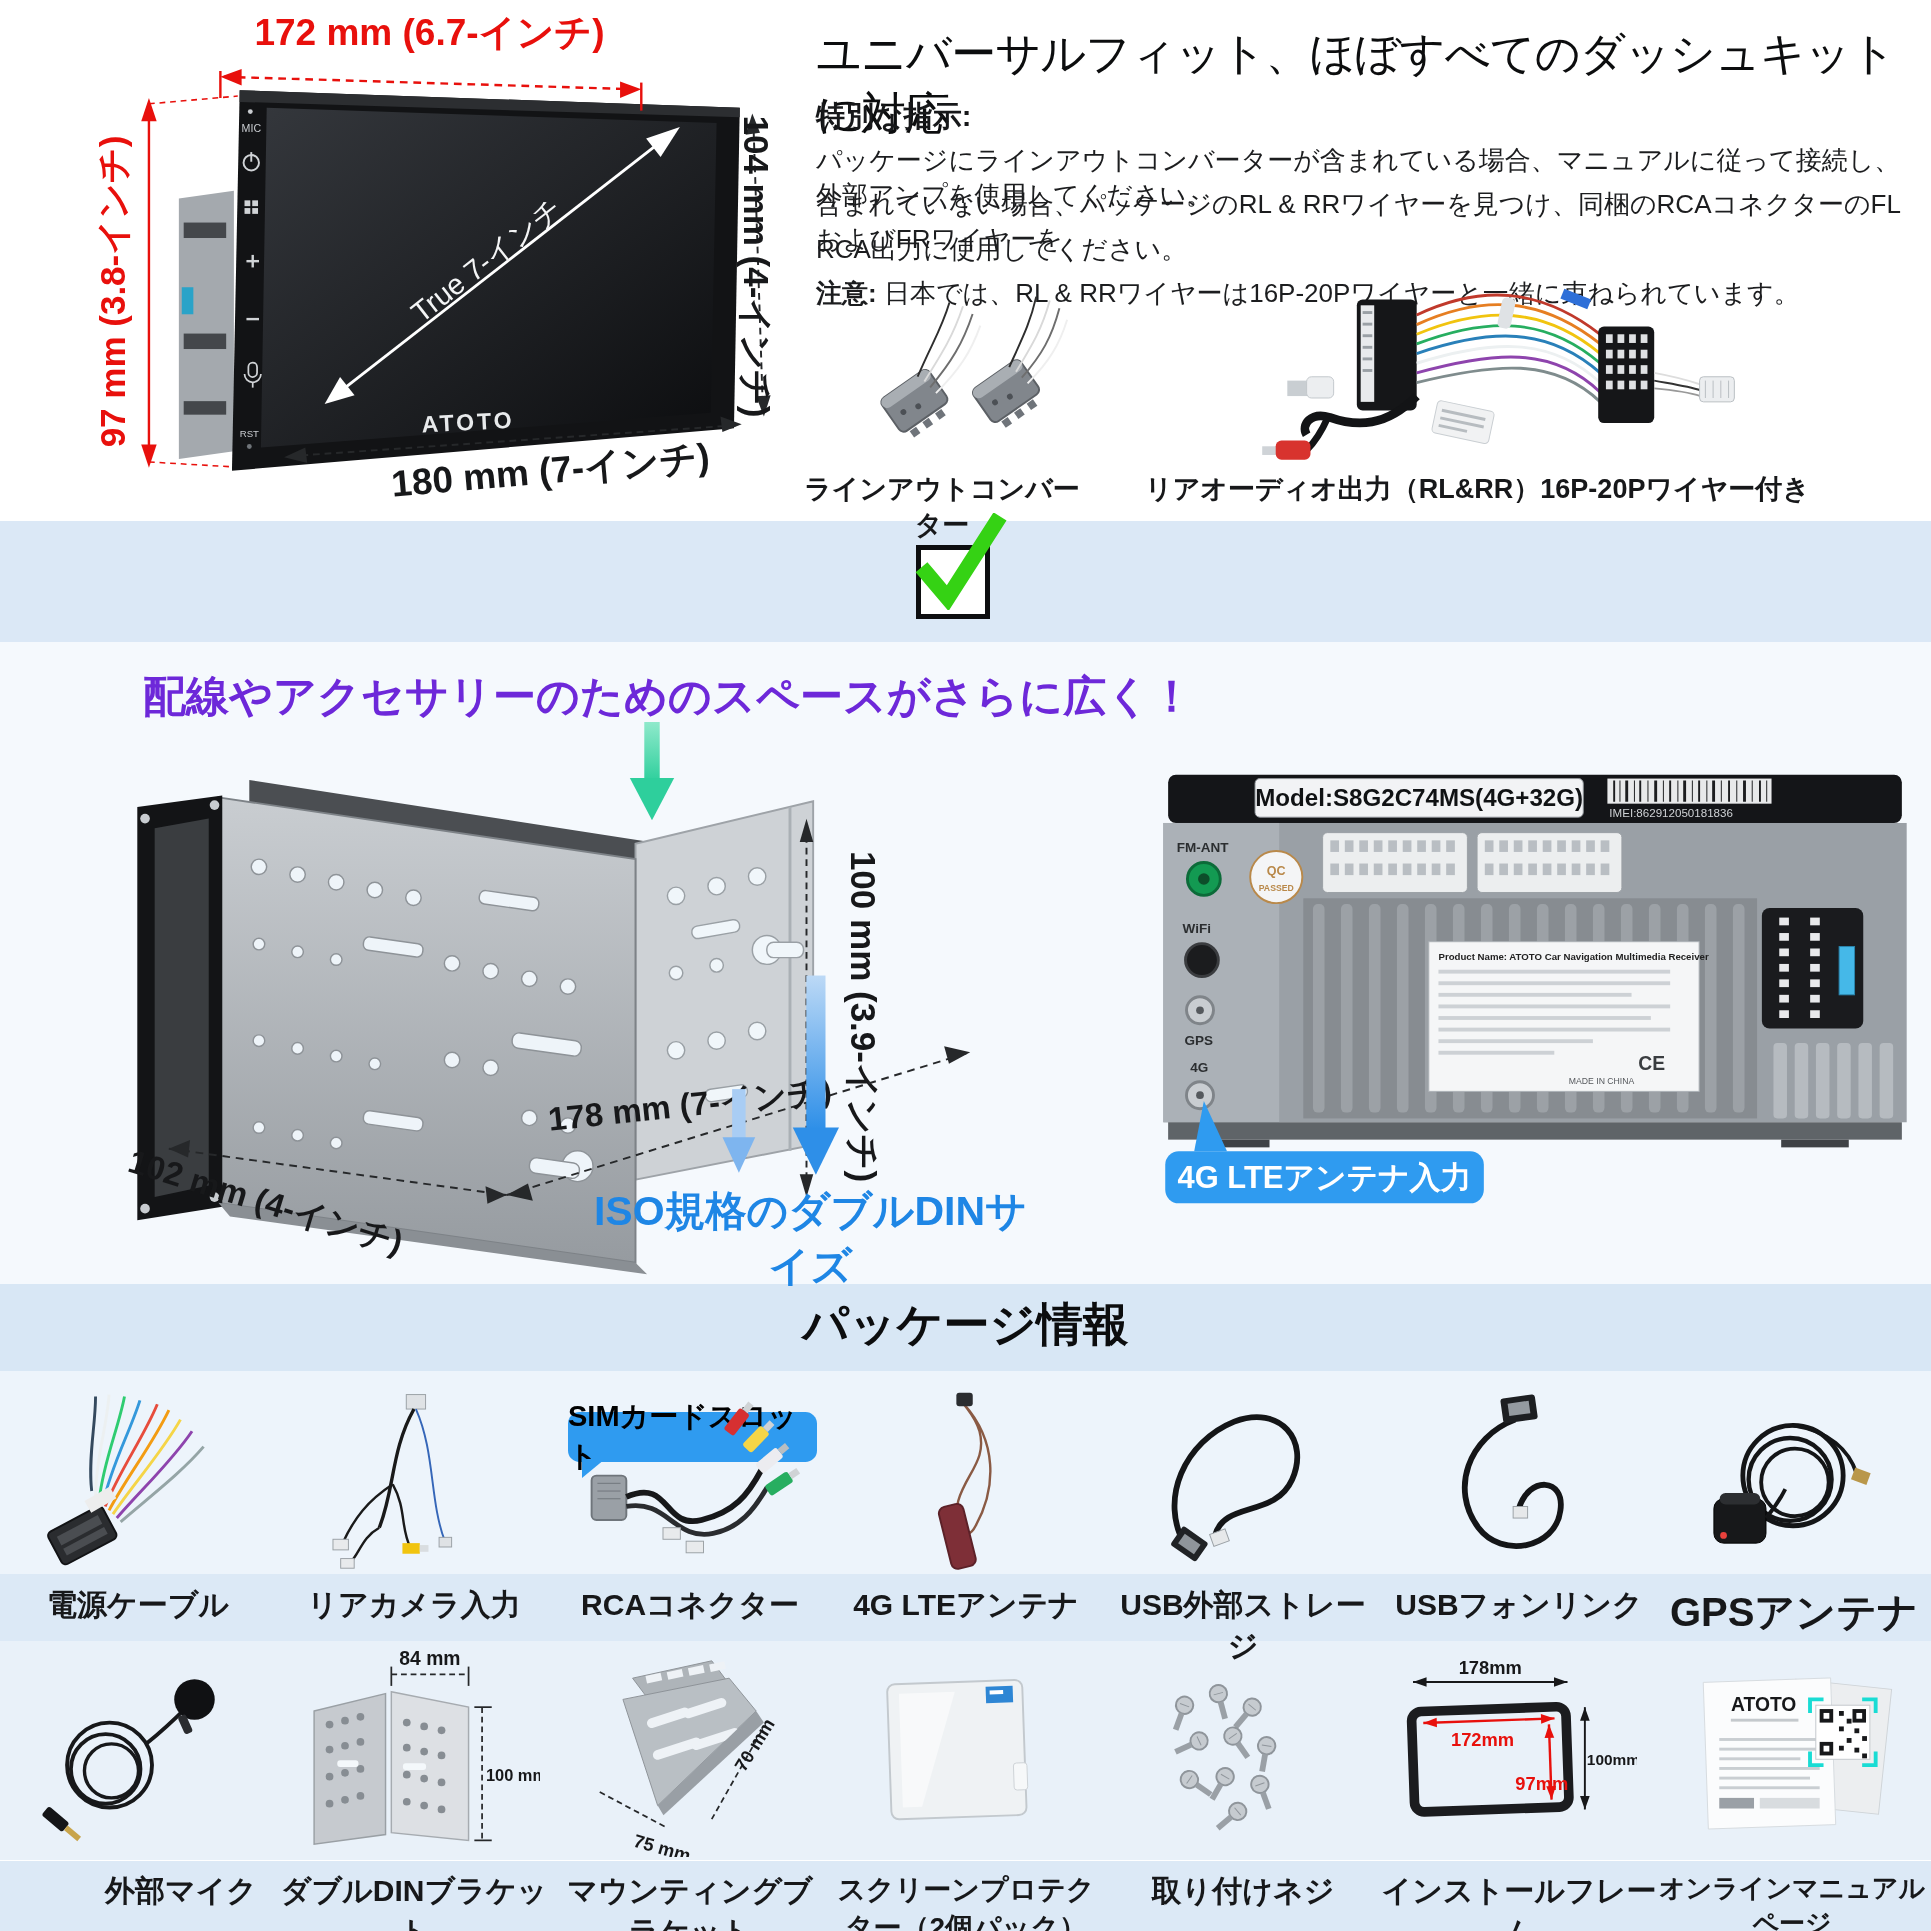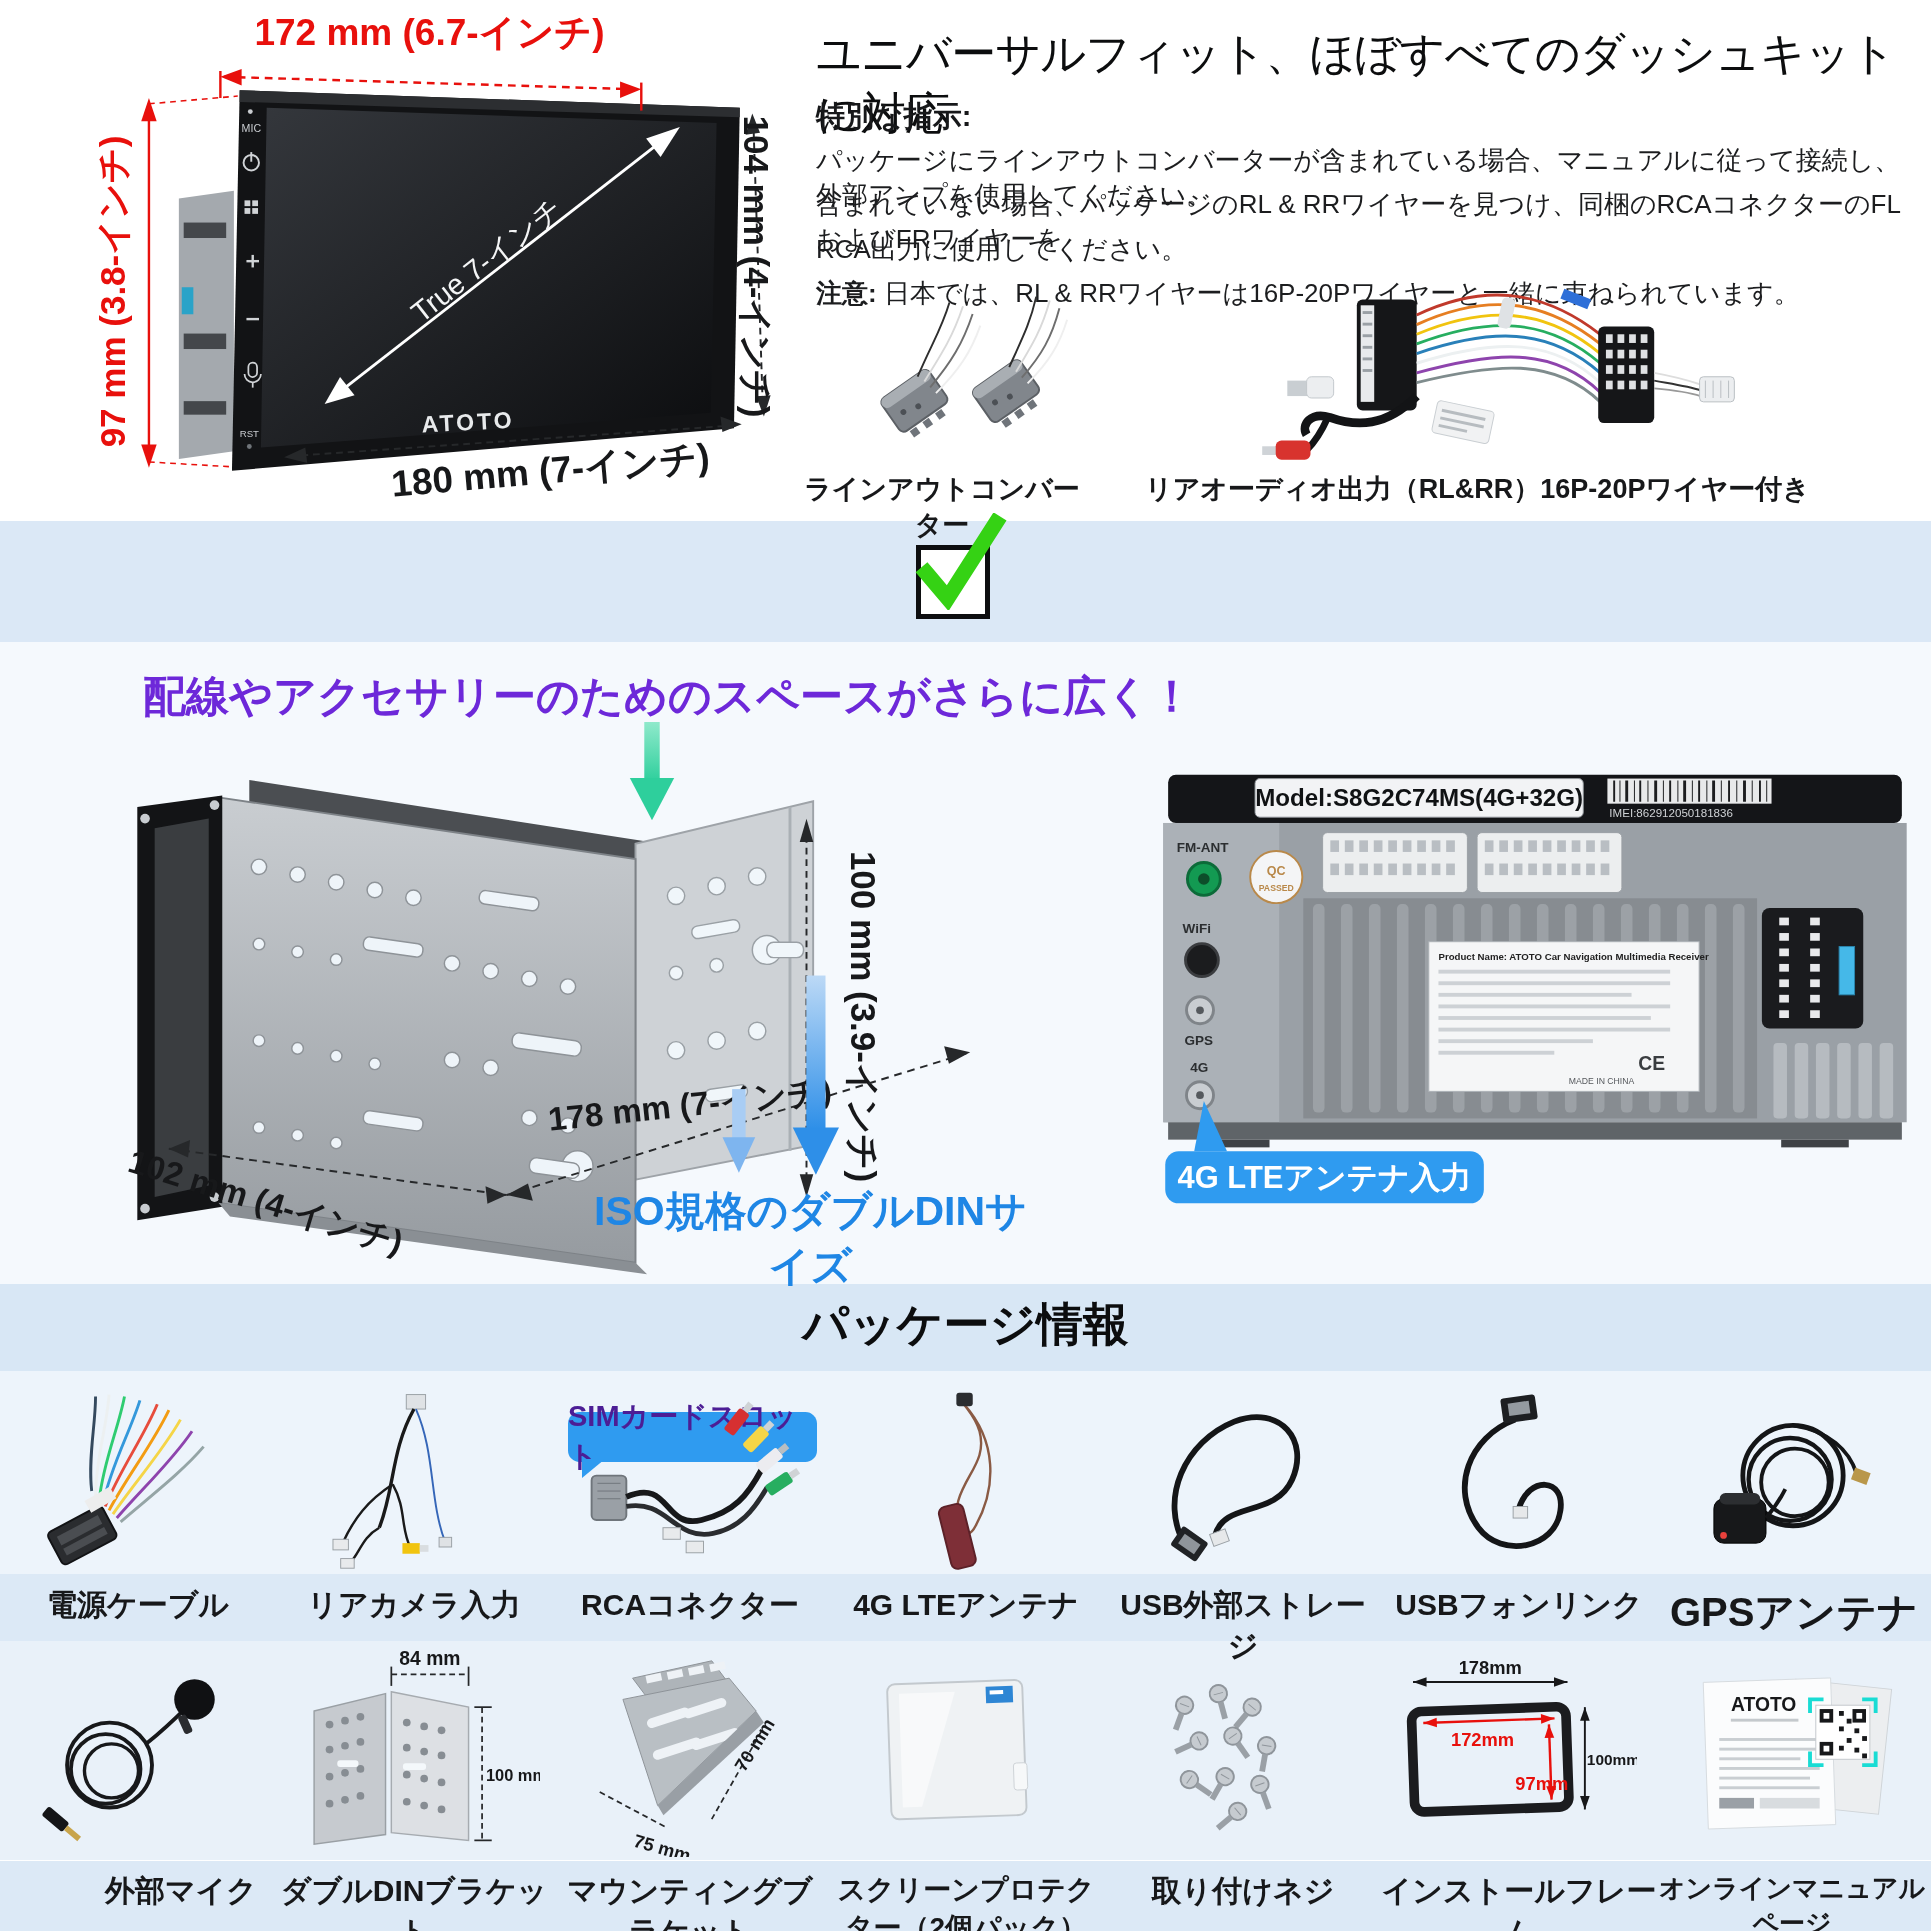--- a/index.html
+++ b/index.html
@@ -5,21 +5,21 @@
   html,body{margin:0;padding:0;background:#fff;}
   .page{position:relative;width:1931px;height:1931px;background:#ffffff;overflow:hidden;
         font-family:"Liberation Sans","DejaVu Sans",sans-serif;color:#17181a;}
   .abs{position:absolute;}
   .band{position:absolute;left:0;width:1931px;}
   .dim-red{color:#e8100c;font-weight:800;}
   .dim-blk{color:#17181a;font-weight:800;}
   .ctr{text-align:center;}
   .rot90ccw{transform:rotate(-90deg);}
   .rot90cw{transform:rotate(90deg);}
-  .callout{background:#2f9bf0;color:#4c1d95;border-radius:11.6px;display:flex;align-items:center;justify-content:flex-end;font-weight:800;}
+  .callout{background:#2f9bf0;color:#000000;border-radius:11.6px;display:flex;align-items:center;justify-content:flex-end;font-weight:800;}
   .tail{position:absolute;width:0;height:0;}
   svg text{font-family:"Liberation Sans","DejaVu Sans",sans-serif;}
 </style>
 </head>
 <body>
 
 <div class="page">
 
   <div class="band" style="top:521px;height:121px;background:#dbe8f6;"></div>
   <div class="band" style="top:642px;height:642px;background:#f5f9fd;"></div>

